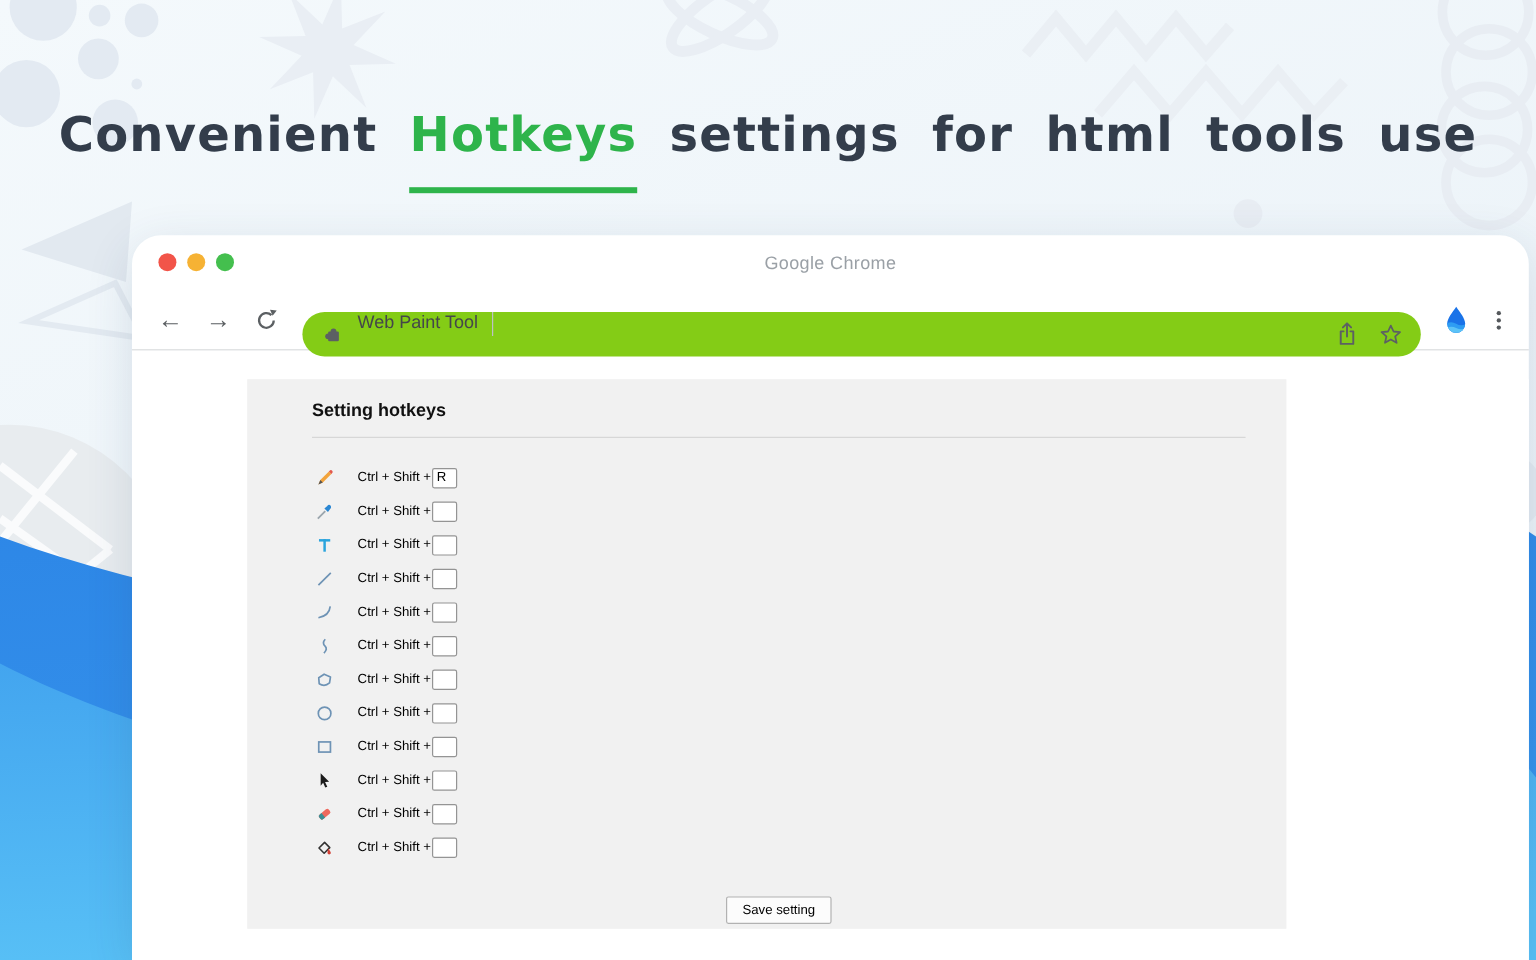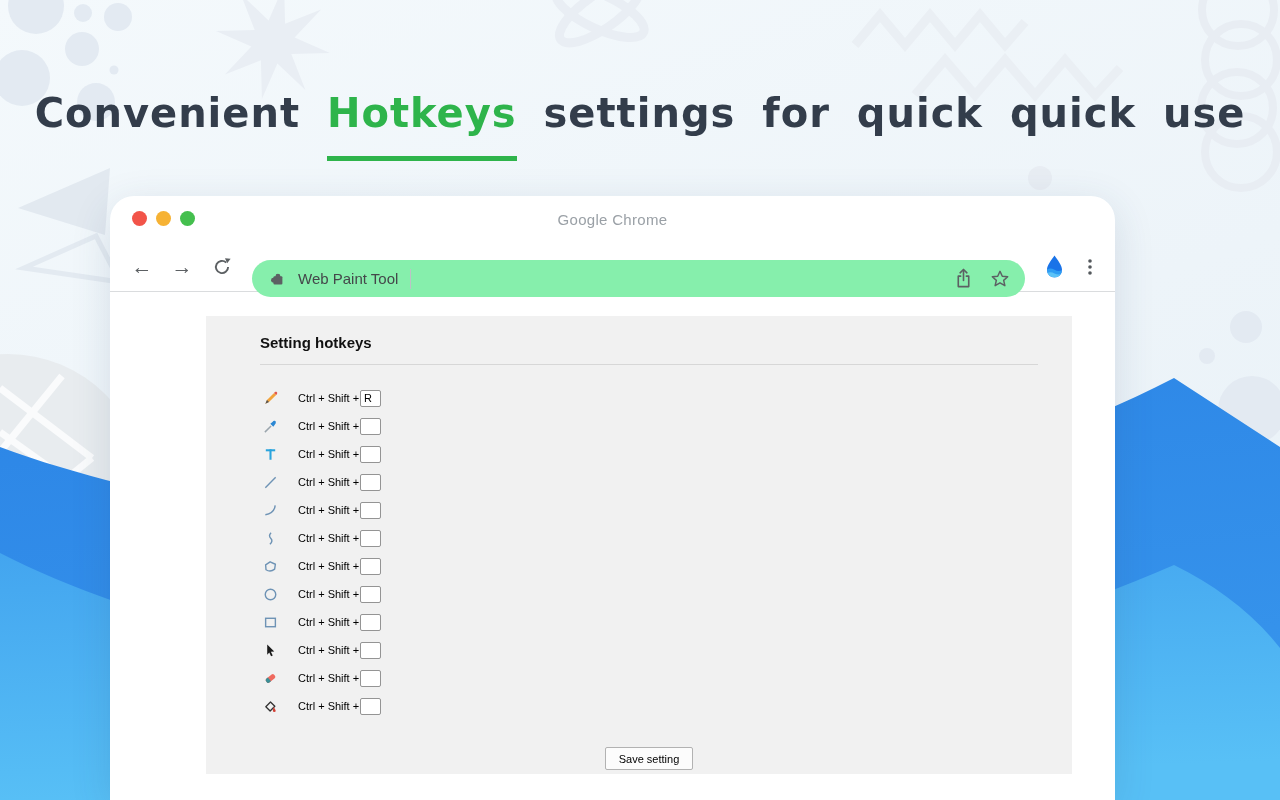--- a/index.html
+++ b/index.html
@@ -17,41 +17,41 @@
     position:absolute; left:0; top:90px; width:1280px; text-align:center;
     font-family:"DejaVu Sans", sans-serif; font-weight:800; font-size:40px;
     letter-spacing:1px; word-spacing:12px; color:#333d4b; z-index:2;
   }
   .headline .hl-green {
     color:#2eb44b; display:inline-block; padding-bottom:22px;
     border-bottom:5px solid #2eb44b; line-height:1.05;
   }
   
   .window {
-    position:absolute; left:110px; top:196px; width:1005px; height:604px;
+    position:absolute; left:110px; top:196px; width:1164px; height:604px;
     background:#ffffff; border-radius:24px 24px 0 0; z-index:3;
     box-shadow:0 10px 40px rgba(45,70,105,0.14);
   }
   .titlebar { position:relative; height:46px; display:flex; align-items:center; justify-content:center; }
   .traffic { position:absolute; left:22px; top:15px; display:flex; gap:9px; }
   .traffic span { width:15px; height:15px; border-radius:50%; display:block; }
   .t-red{ background:#f25449; } .t-yellow{ background:#f6b234; } .t-green{ background:#44bf4e; }
   .win-title { font-size:15px; color:#9aa0a6; font-weight:500; letter-spacing:.3px; }
 
   .toolbar {
     height:50px; display:flex; align-items:center; padding:0 15px 0 20px;
     border-bottom:1px solid #dadcde;
   }
   .nav-btn {
     width:24px; height:28px; display:flex; align-items:center; justify-content:center;
     color:#5c6063; font-size:21px; margin-right:16px; cursor:default; user-select:none;
   }
   .omnibox {
-    flex:1; height:37px; background:#86efac; border-radius:19px;
-    display:flex; align-items:center; padding:0 14px 0 17px; margin-left:2px;
+    flex:1; height:37px; background:#84cc16; border-radius:19px;
+    display:flex; padding:0 14px 0 17px; margin-left:2px;
     font-size:15px; color:#44474a; min-width:0;margin-top:24px;
   }
   .omni-sep { width:1px; height:20px; background:#bdc1c6; margin:0 12px; flex:none; }
   .omni-name { white-space:nowrap; flex:none; }
   .omni-url { white-space:nowrap; overflow:hidden; color:#4a4e52; flex:none; }
   .omni-spacer { flex:1; }
   .omni-icon { flex:none; display:flex; align-items:center; justify-content:center; }
   .puzzle { margin-right:12px; }
   .share { margin-left:10px; }
   .star { margin-left:16px; }
@@ -146,21 +146,21 @@
       <stop offset="1" stop-color="#58c0f6"></stop>
     </linearGradient>
   </defs>
   <path fill="url(#waveDark)" d="M0,447 C320,565 820,560 1174,378 L1280,447 L1280,800 L0,800 Z"></path>
   <path fill="url(#waveLight)" d="M0,553 C250,682 760,748 1174,565 C1216,586 1252,612 1280,648 L1280,800 L0,800 Z"></path>
 </svg>
 
 <div class="headline">
   <span>Convenient</span>
   <span class="hl-green">Hotkeys</span>
-  <span>settings for quick quick use</span>
+  <span>settings for html tools use</span>
 </div>
 
 <div class="window">
   <div class="titlebar">
     <div class="traffic">
       <span class="t-red"></span>
       <span class="t-yellow"></span>
       <span class="t-green"></span>
     </div>
     <div class="win-title">Google Chrome</div>

